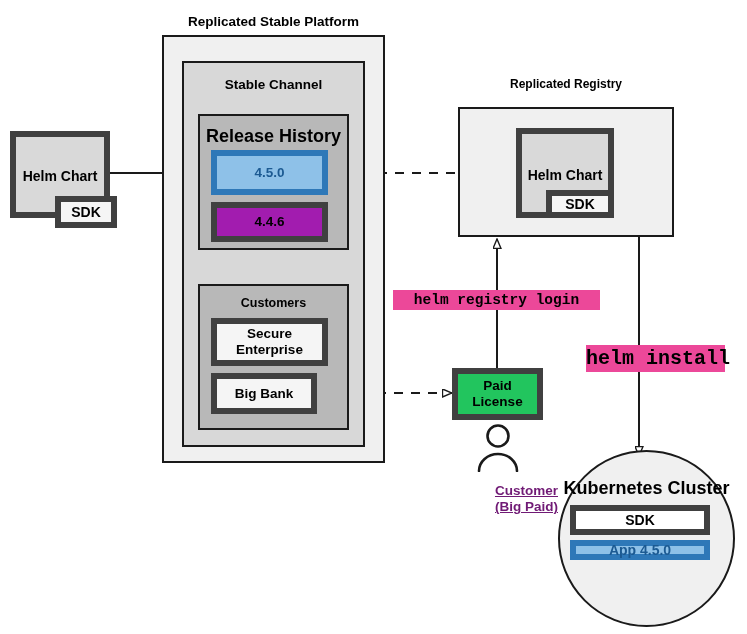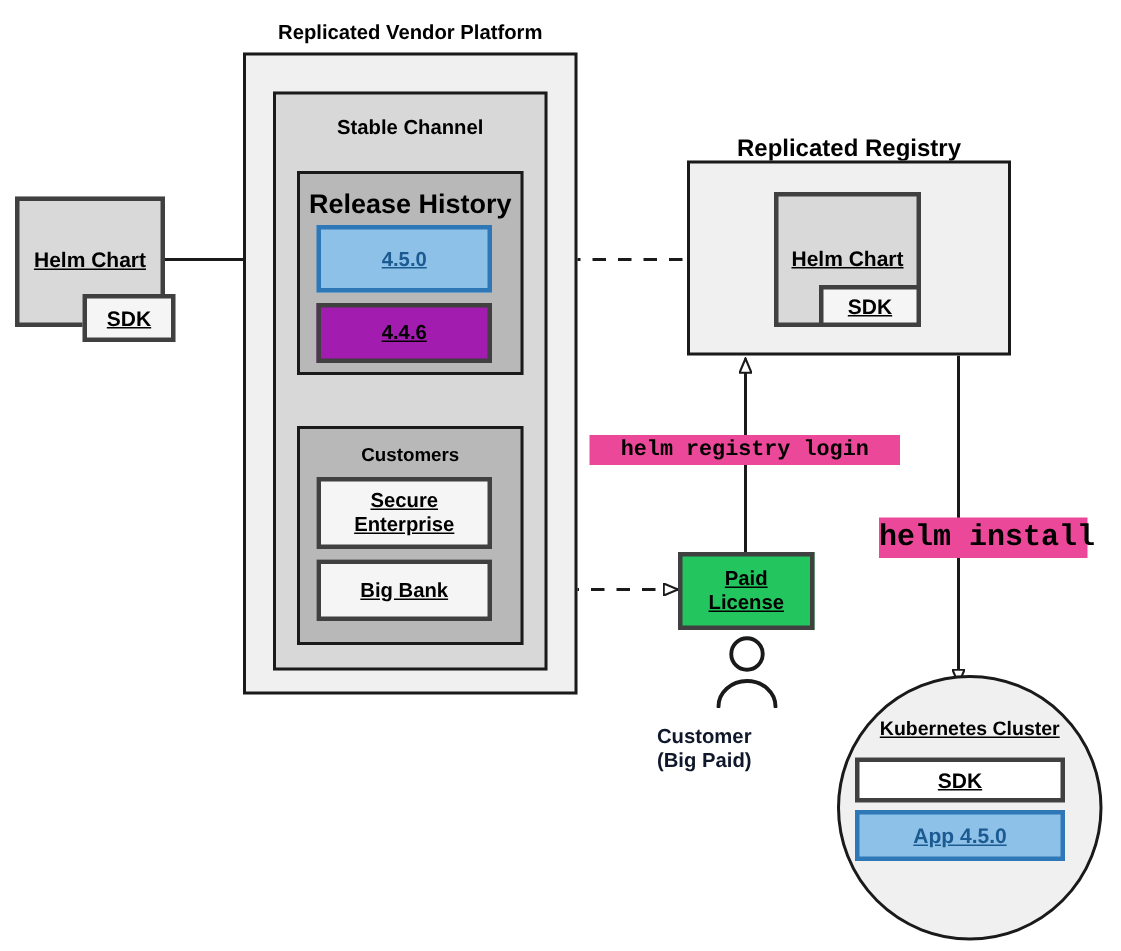--- a/index.html
+++ b/index.html
@@ -15,51 +15,51 @@
   #stage {
     position: relative;
     width: 747px;
     height: 634px;
     background: #ffffff;
     overflow: hidden;
   }
   .box {
     position: absolute;
     box-sizing: border-box;
-    border: 3px solid #404040;
+    border: 6px solid #404040;
     display: flex;
     align-items: center;
     justify-content: center;
     text-align: center;
     font-weight: bold;
     color: #000000;
     line-height: 1.15;
-    text-decoration: underline;
   }
   .box-title {
     position: absolute;
     box-sizing: border-box;
     border: 2px solid #1a1a1a;
     font-weight: bold;
     color: #000000;
   }
   .title-label {
     position: absolute;
     left: 0;
     right: 0;
     text-align: center;
     font-weight: bold;
     color: #000000;
   }
   .plain-label {
     position: absolute;
-    text-align: left;
-    font-weight: bold;
-    color: #0f172a;
+    text-align: right;
+    font-weight: bold;
+    color: #701a75;
     line-height: 1.2;
+    text-decoration: underline;
   }
   .mono-label {
     position: absolute;
     text-align: center;
     font-family: "Liberation Mono", "DejaVu Sans Mono", monospace;
     font-weight: bold;
     color: #000000;
     background: #ec4899;
     white-space: nowrap;
   }
@@ -117,21 +117,21 @@
     </g>
   </svg>
 
   <div class="box" style="left:10px; top:131px; width:100px; height:87px; background:#d9d9d9; font-size:14px; align-items:flex-start; padding-top:31px;">
     <span>Helm Chart</span>
   </div>
   <div class="box" style="left:55px; top:196px; width:62px; height:32px; background:#f5f5f5; font-size:14px;">
     <span>SDK</span>
   </div>
 
-  <div class="title-label" style="left:162px; top:14px; width:223px; font-size:13.5px;">Replicated Vendor Platform</div>
+  <div class="title-label" style="left:162px; top:14px; width:223px; font-size:13.5px;">Replicated Stable Platform</div>
 
   <div class="box-title" style="left:162px; top:35px; width:223px; height:428px; background:#f0f0f0;"></div>
 
   <div class="box-title" style="left:182px; top:61px; width:183px; height:386px; background:#d8d8d8;">
     <div class="title-label" style="top:14px; font-size:13.5px;">Stable Channel</div>
   </div>
 
   <div class="box-title" style="left:198px; top:114px; width:151px; height:136px; background:#b8b8b8;">
     <div class="title-label" style="top:10px; font-size:18px;">Release History</div>
   </div>
@@ -146,25 +146,25 @@
 
   <div class="box-title" style="left:198px; top:284px; width:151px; height:146px; background:#b8b8b8;">
     <div class="title-label" style="top:10px; font-size:12.5px;">Customers</div>
   </div>
 
   <div class="box" style="left:211px; top:318px; width:117px; height:48px; background:#f5f5f5; font-size:13.5px;align-items:center;">
     <span style="white-space: pre-line;">Secure
 Enterprise</span>
   </div>
 
-  <div class="box" style="left:211px; top:373px; width:117px; height:41px; background:#f5f5f5; font-size:13.5px;">
+  <div class="box" style="left:211px; top:373px; width:106px; height:41px; background:#f5f5f5; font-size:13.5px;">
     <span>Big Bank</span>
   </div>
 
-  <div class="title-label" style="left:458px; top:91px; width:216px; font-size:16px;">Replicated Registry</div>
+  <div class="title-label" style="left:458px; top:77px; width:216px; font-size:12px;">Replicated Registry</div>
 
   <div class="box-title" style="left:458px; top:107px; width:216px; height:130px; background:#f0f0f0;"></div>
 
   <div class="box" style="left:516px; top:128px; width:98px; height:90px; background:#d9d9d9; font-size:14px; align-items:flex-start; padding-top:33px;">
     <span>Helm Chart</span>
   </div>
 
   <div class="box" style="left:546px; top:190px; width:68px; height:28px; background:#f5f5f5; font-size:14px;">
     <span>SDK</span>
   </div>
@@ -179,27 +179,27 @@
     <path d="M6,47 a19,17 0 0 1 38,0" fill="#ffffff" stroke="#1a1a1a" stroke-width="2.6" stroke-linecap="round"></path>
   </svg>
 
   <div class="plain-label" style="left:438px; top:483px; width:120px; font-size:13.5px;">
     <div>Customer</div>
     <div>(Big Paid)</div>
   </div>
 
   <div class="circle" style="left:558px; top:450px; width:177px; height:177px; background:#f0f0f0;"></div>
 
-  <div class="title-label" style="left:558px; top:478px; width:177px; font-size:13px;text-decoration:underline;">Kubernetes Cluster</div>
+  <div class="title-label" style="left:558px; top:478px; width:177px; font-size:18px;">Kubernetes Cluster</div>
 
   <div class="box" style="left:570px; top:505px; width:140px; height:30px; background:#ffffff; font-size:14px;">
     <span>SDK</span>
   </div>
 
-  <div class="box" style="left:570px; top:540px; width:140px; height:34px; background:#8ec1e8; border-color:#2e78b8; color:#1c5a92; font-size:14px;">
+  <div class="box" style="left:570px; top:540px; width:140px; height:20px; background:#8ec1e8; border-color:#2e78b8; color:#1c5a92; font-size:14px;">
     <span>App 4.5.0</span>
   </div>
 
   <div class="mono-label" style="left:393px; top:290px; width:207px; font-size:14.5px; padding:2px 0;">helm registry login</div>
 
   <div class="mono-label" style="left:586px; top:345px; width:139px; font-size:20px; padding:2px 0;">helm install</div>
 
 </div>
 
 </body></html>

